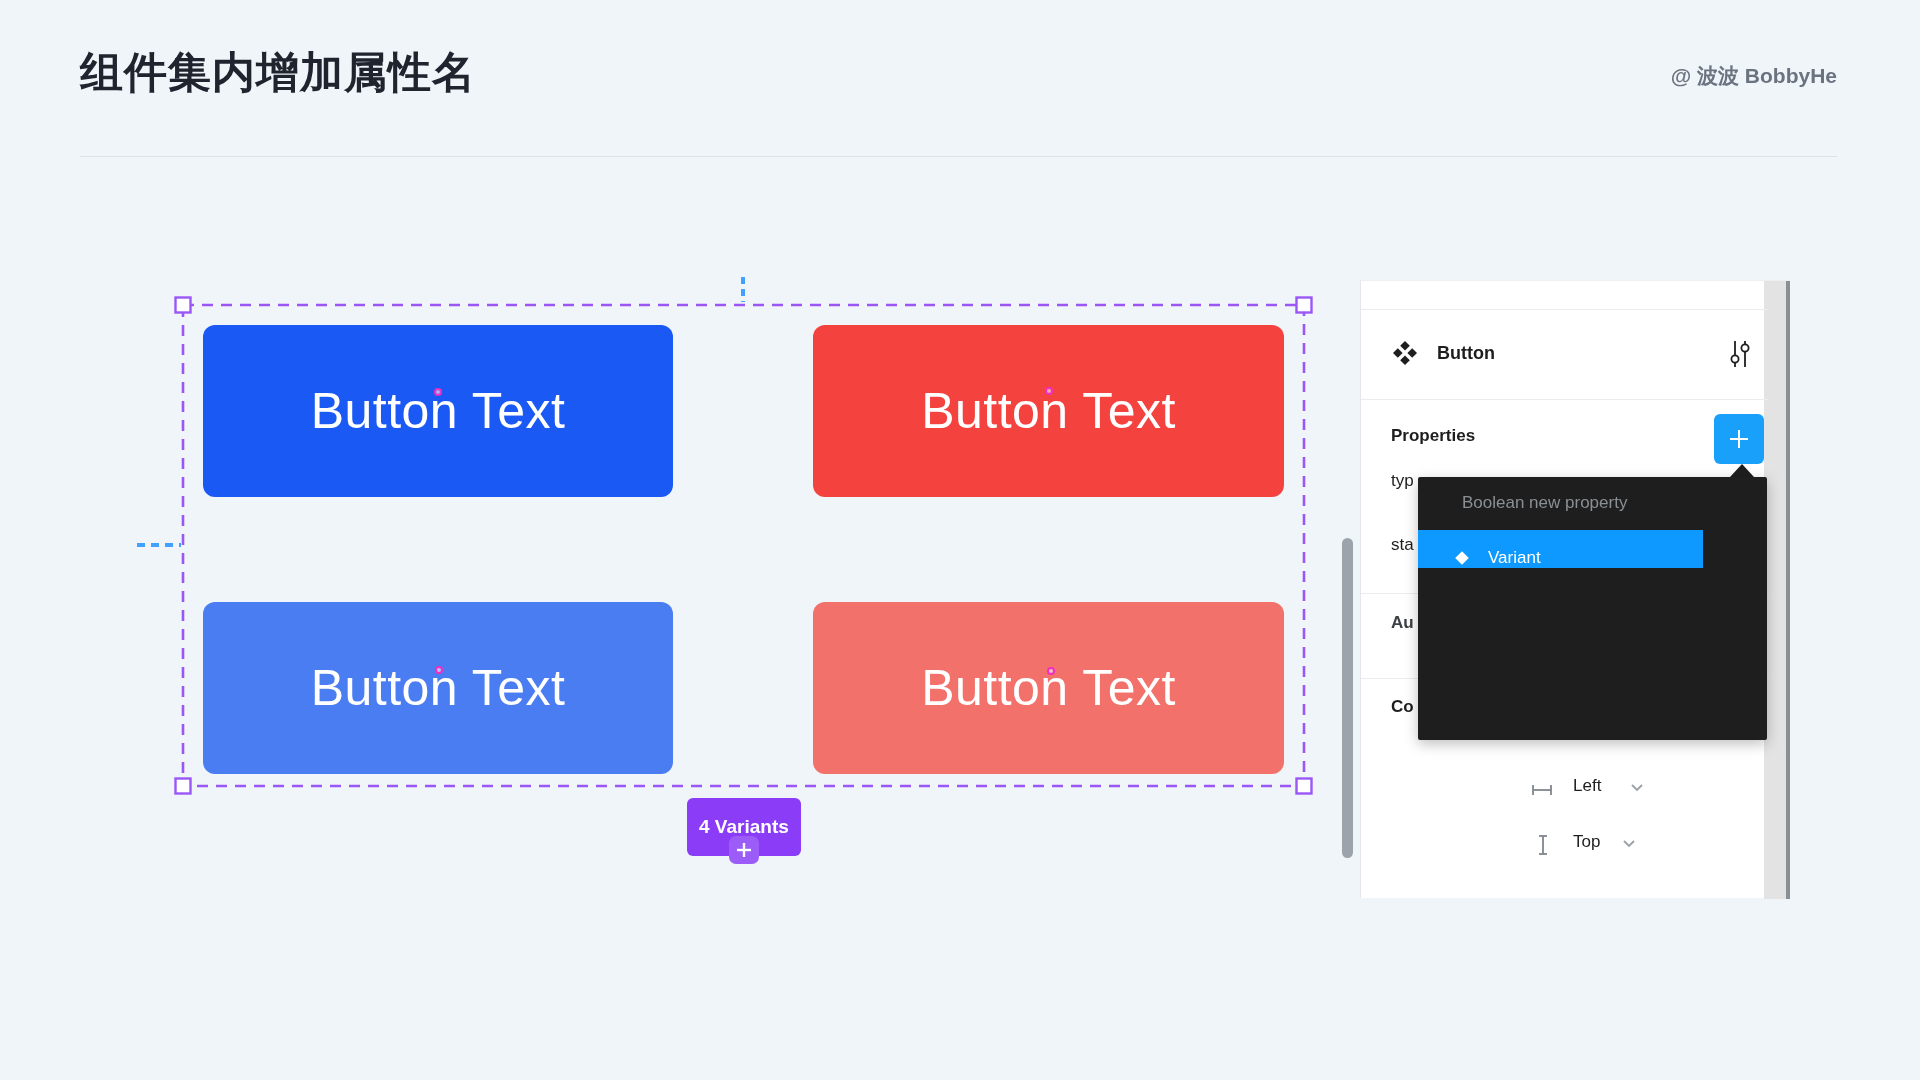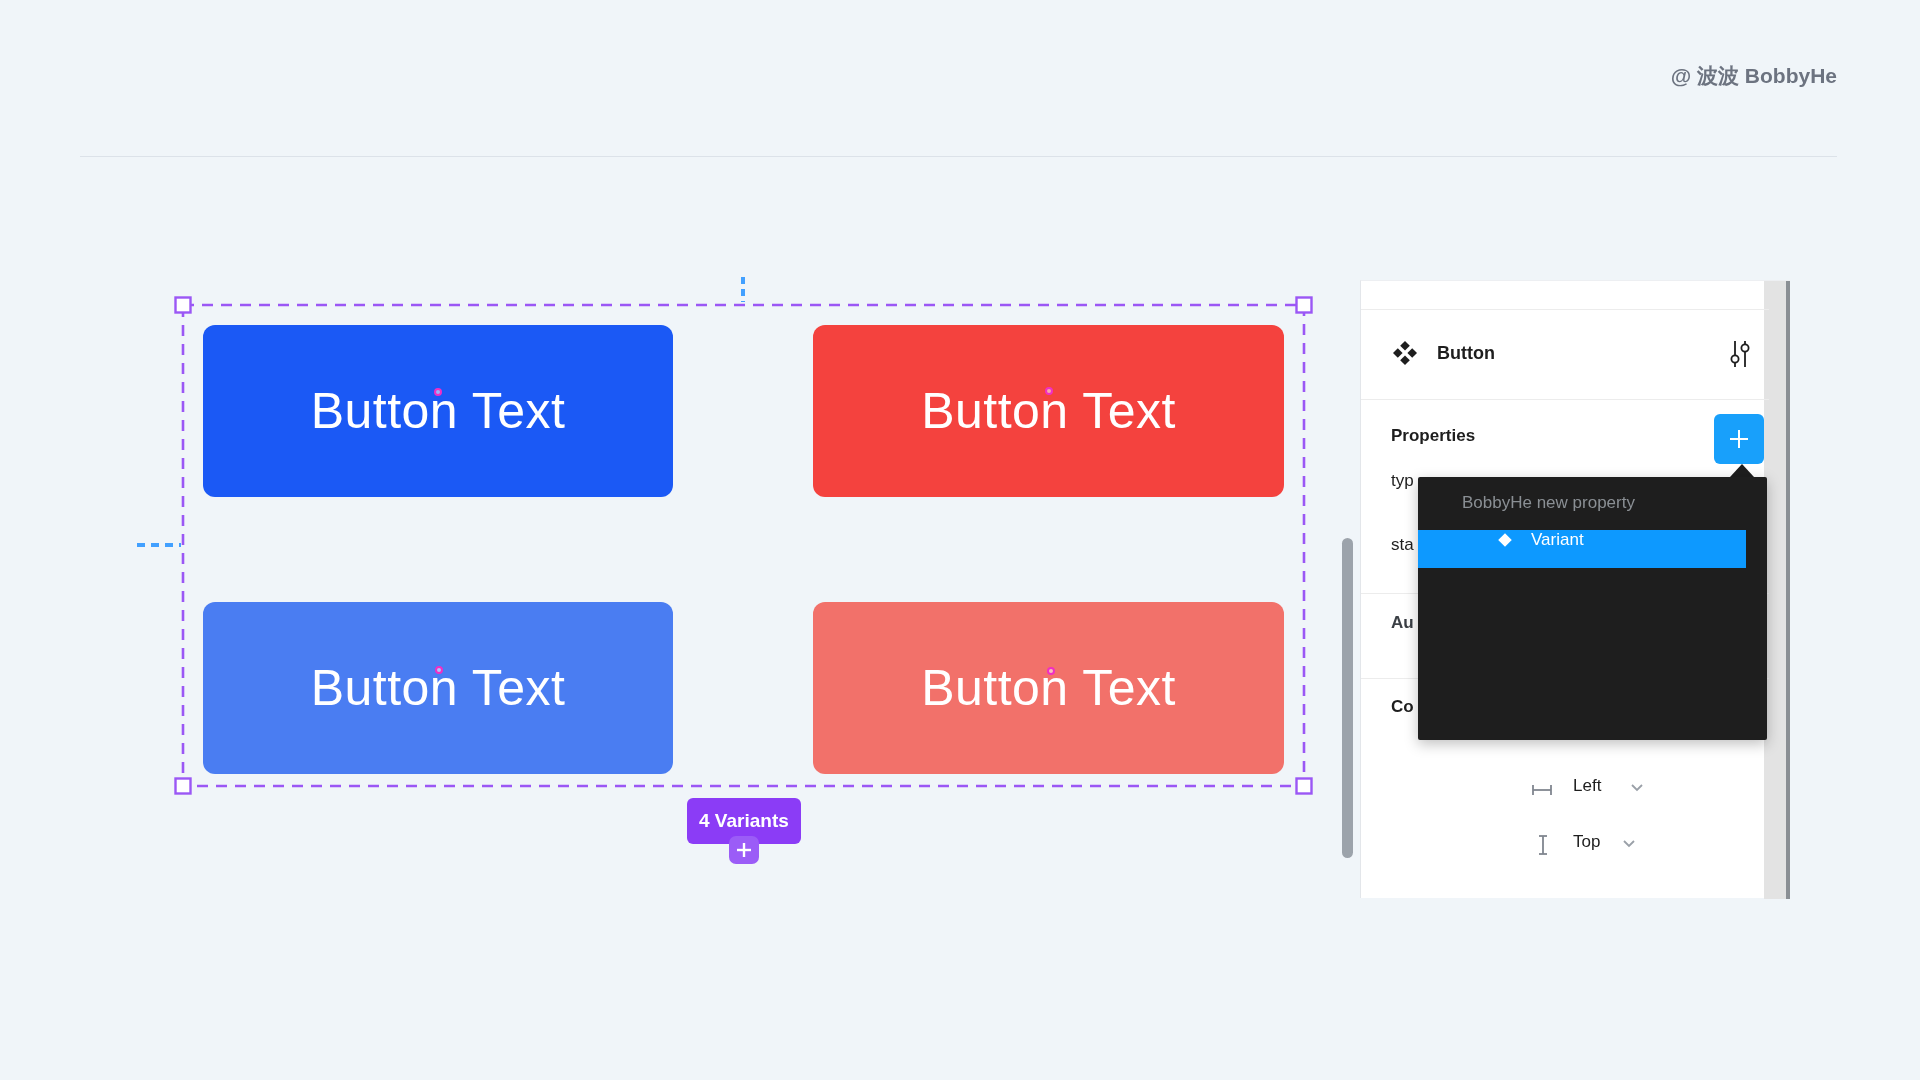--- a/index.html
+++ b/index.html
@@ -42,21 +42,21 @@
     border:2px solid #F02EC4;background:rgba(255,255,255,.55);
     box-sizing:border-box;
   }
 
   
   .overlay-svg{position:absolute;left:0;top:0;pointer-events:none;}
 
   
   .variants-badge{
     position:absolute;left:687px;top:798px;height:30px;
-    padding:8px 12px;border-radius:6px;background:#8B3CF6;
+    padding:14px 12px;border-radius:6px;background:#8B3CF6;
     display:flex;align-items:center;justify-content:center;
     color:#fff;font-size:19px;font-weight:600;
   }
   .add-variant-btn{
     position:absolute;left:729px;top:836px;width:30px;height:28px;
     border-radius:7px;background:#9B5CF7;
     display:flex;align-items:center;justify-content:center;
   }
 
   
@@ -103,32 +103,33 @@
   .dropdown-caret{
     position:absolute;left:1730px;top:464px;width:0;height:0;z-index:10;
     border-left:12px solid transparent;border-right:12px solid transparent;
     border-bottom:13px solid #1E1E1E;
   }
   .dropdown-header{
     position:absolute;left:44px;top:16px;font-size:17px;color:#8A8F94;
   }
   .dropdown-item{
     position:absolute;left:0;width:285px;height:42px;
-    display:flex;align-items:flex-start;color:#FFFFFF;font-size:17px;padding-left:43px;
+    display:flex;align-items:flex-end;color:#FFFFFF;font-size:17px;
   }
   .dropdown-item .ico{margin-left:34px;margin-right:16px;display:flex;}
   .dropdown-item.selected{background:#0D99FF;height:38px;}
 
   .chev{margin-left:8px;display:inline-flex;}
 </style>
 </head>
 <body>
 
 <div class="stage">
 
+  <div class="page-title">组件集内增加属性名</div>
   <div class="page-author">@ 波波 BobbyHe</div>
   <div class="header-rule"></div>
 
   <div class="variant-btn btn-1" style="background:#1B59F5">
       <span>Button Text</span>
     </div>
   <div class="variant-btn btn-2" style="background:#F4423E">
       <span>Button Text</span>
     </div>
   <div class="variant-btn btn-3" style="background:#4A7DF2">
@@ -231,21 +232,21 @@
 
   <div class="props-add-btn">
     <svg width="24" height="24" viewBox="0 0 24 24">
       <line x1="12" y1="3" x2="12" y2="21" stroke="#fff" stroke-width="2"></line>
       <line x1="3" y1="12" x2="21" y2="12" stroke="#fff" stroke-width="2"></line>
     </svg>
   </div>
 
   <div class="dropdown-caret"></div>
   <div class="dropdown">
-    <div class="dropdown-header">BobbyHe new property</div>
+    <div class="dropdown-header">Boolean new property</div>
 
     <div class="dropdown-item selected" style="top:53px">
       <span class="ico">
         <svg width="20" height="20" viewBox="0 0 20 20">
           <rect x="5.2" y="5.2" width="9.6" height="9.6" fill="#fff" transform="rotate(45 10 10)"></rect>
         </svg>
       </span>
       <span>Variant</span>
     </div>
 

